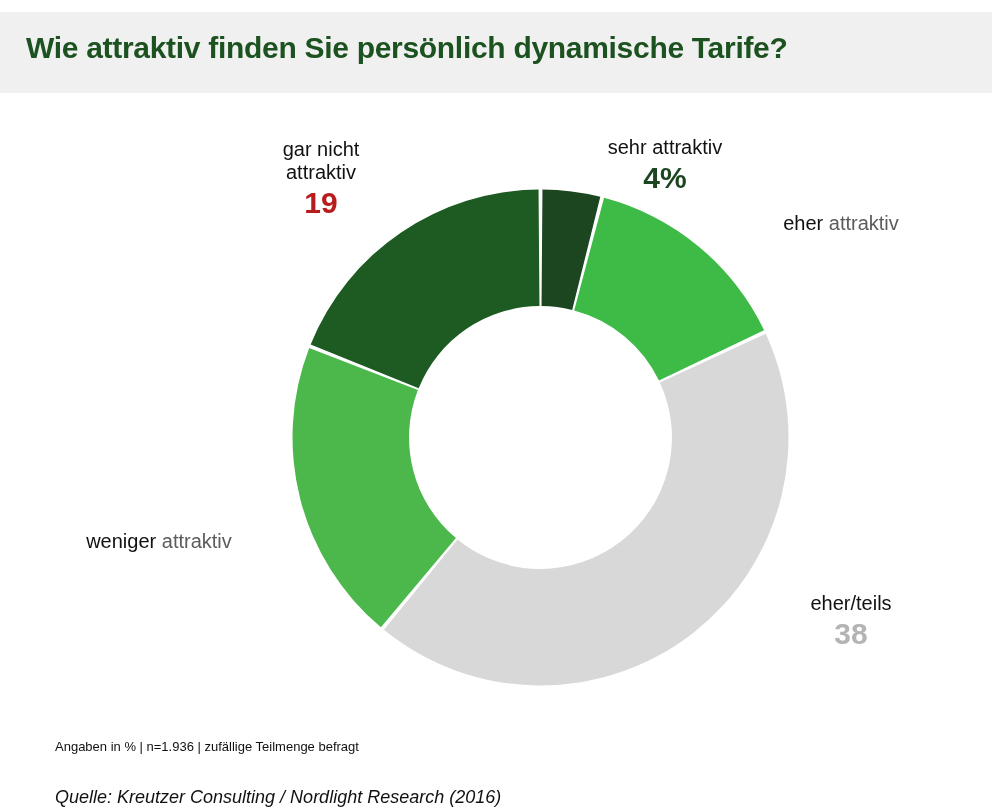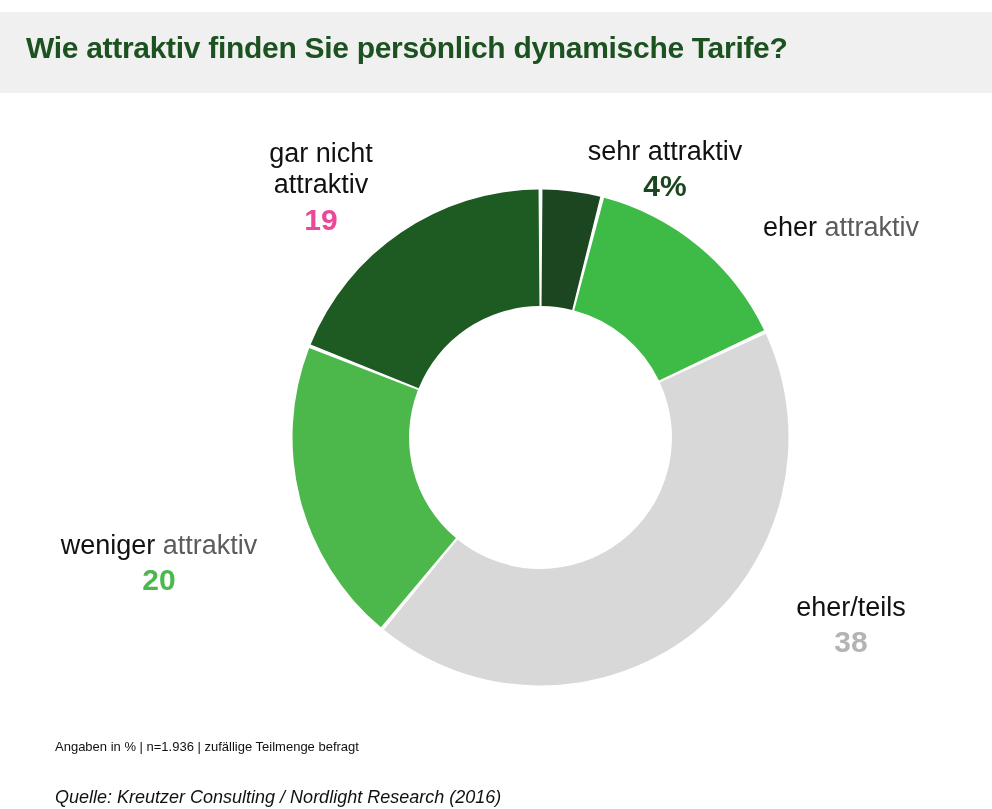--- a/index.html
+++ b/index.html
@@ -61,21 +61,21 @@
   }
 
   
   .slice-label {
     position: absolute;
     text-align: center;
     line-height: 1.16;
     white-space: nowrap;
   }
   .lbl-line {
-    font-size: 27px;
+    font-size: 20px;
     font-weight: normal;
     color: #111111;
   }
   .lbl-line .lbl-muted {
     color: #5c5c5c;
   }
   .lbl-value {
     font-size: 30px;
     font-weight: bold;
     margin-top: 2px;
@@ -123,38 +123,37 @@
           <path d="M 473.72 144.67 A 248 248 0 0 1 91.92 440.82 L 165.51 350.43 A 131.44 131.44 0 0 0 367.87 193.47 Z" fill="#d8d8d8"></path>
           <path d="M 88.92 438.34 A 248 248 0 0 1 17.21 159.02 L 125.91 201.08 A 131.44 131.44 0 0 0 163.92 349.12 Z" fill="#4cb84c"></path>
           <path d="M 18.64 155.40 A 248 248 0 0 1 246.55 0.51 L 247.47 117.06 A 131.44 131.44 0 0 0 126.67 199.16 Z" fill="#1d5b22"></path>
         </g>
     </svg>
   </div>
 
   <div class="slice-label" id="label-gar-nicht">
     <div class="lbl-line">gar nicht</div>
     <div class="lbl-line lbl-muted">attraktiv</div>
-    <div class="lbl-value" id="val-gar-nicht" style="color: #ec4899;">19</div>
+    <div class="lbl-value" id="val-gar-nicht" style="color: #b91c1c;">19</div>
   </div>
 
   <div class="slice-label" id="label-sehr-attraktiv">
     <div class="lbl-line">sehr attraktiv</div>
     <div class="lbl-value" id="val-sehr" style="color: rgb(27, 70, 32);">4%</div>
   </div>
 
   <div class="slice-label" id="label-eher-attraktiv">
     <div class="lbl-line"><span>eher </span><span class="lbl-muted">attraktiv</span></div>
   </div>
 
   <div class="slice-label" id="label-teils-teils">
     <div class="lbl-line">eher/teils</div>
     <div class="lbl-value" id="val-teils" style="color: rgb(180, 180, 180);">38</div>
   </div>
 
   <div class="slice-label" id="label-weniger">
     <div class="lbl-line"><span>weniger </span><span class="lbl-muted">attraktiv</span></div>
-    <div class="lbl-value" id="val-weniger" style="color: rgb(76, 184, 76);">20</div>
   </div>
 
   <div class="footer-note">Angaben in % | n=1.936 | zufällige Teilmenge befragt</div>
   <div class="footer-source">Quelle: Kreutzer Consulting / Nordlight Research (2016)</div>
 
 </div>
 
 </body></html>

